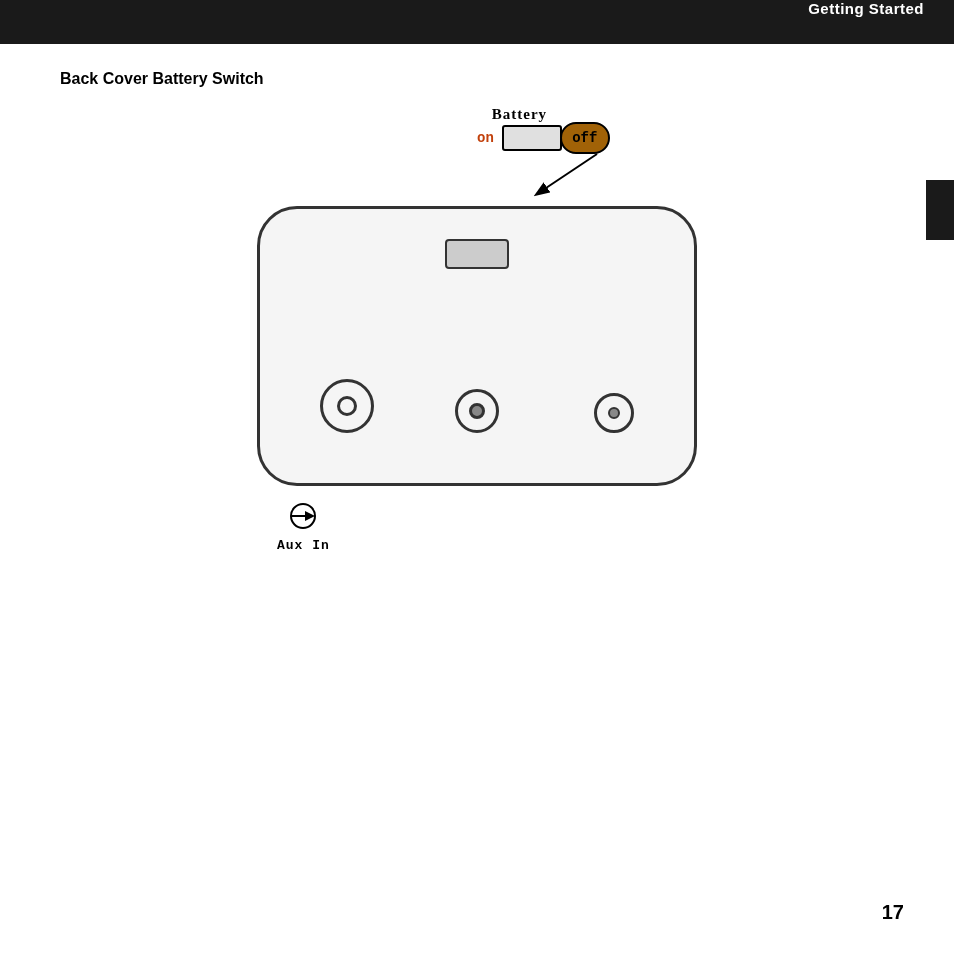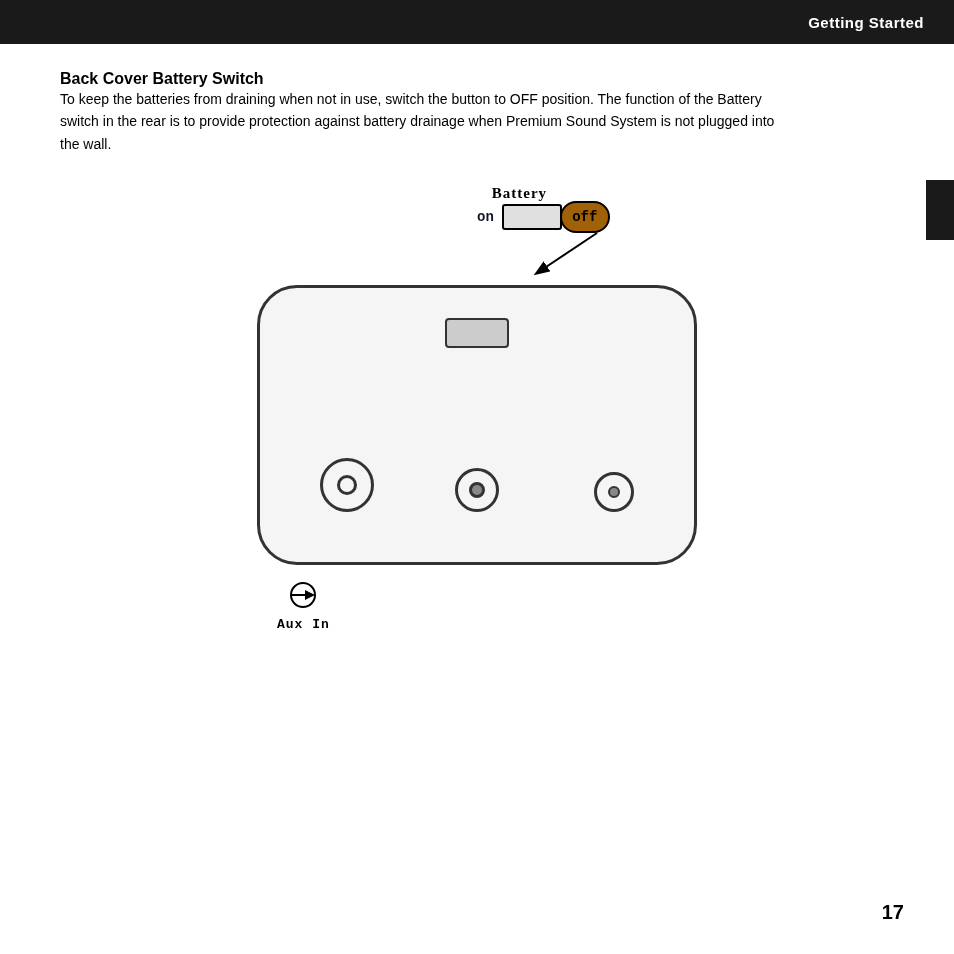--- a/index.html
+++ b/index.html
@@ -14,21 +14,20 @@
 
     
     .header-bar {
       position: absolute;
       top: 0;
       left: 0;
       right: 0;
       height: 44px;
       background: #1a1a1a;
       display: flex;
-      align-items: center;
       justify-content: flex-end;
       padding-right: 30px;
     }
 
     .header-title {
       color: #ffffff;
       font-size: 15px;
       font-weight: bold;
       letter-spacing: 0.5px;
     }
@@ -58,20 +57,21 @@
       position: absolute;
       top: 70px;
       left: 60px;
       right: 60px;
     }
 
     .section-title {
       font-size: 16px;
       font-weight: bold;
       color: #000;
+      margin-bottom: 18px;
     }
 
     .body-text {
       font-size: 14px;
       color: #000;
       line-height: 1.6;
       margin-bottom: 30px;
       max-width: 720px;
     }
 
@@ -98,21 +98,21 @@
       display: flex;
       align-items: center;
       justify-content: center;
       gap: 0px;
       position: relative;
     }
 
     .switch-on-label {
       font-size: 14px;
       font-weight: bold;
-      color: #0f172a;
+      color: #c2410c;
       font-family: 'Courier New', monospace;
       margin-right: 8px;
     }
 
     .switch-track {
       width: 60px;
       height: 26px;
       border: 2px solid #000;
       border-radius: 3px;
       background: #e0e0e0;
@@ -271,21 +271,20 @@
 <body>
 
 <div class="header-bar">
   <span class="header-title">Getting Started</span>
 </div>
 
 <div class="side-tab"></div>
 
 <div class="content">
   <div class="section-title">Back Cover Battery Switch</div>
-  <div class="body-text">To keep the batteries from draining when not in use, switch the button to OFF position. The function of the Battery switch in the rear is to provide protection against battery drainage when Premium Sound System is not plugged into the wall.</div>
 
   <div class="diagram-container">
 
     <div style="position:relative; width:440px; height:90px;">
 
       <div style="position:absolute; top:0; left:220px;">
         <div class="battery-label-text">Battery</div>
         <div class="switch-row">
           <span class="switch-on-label">on</span>
           <div class="switch-track"></div>

